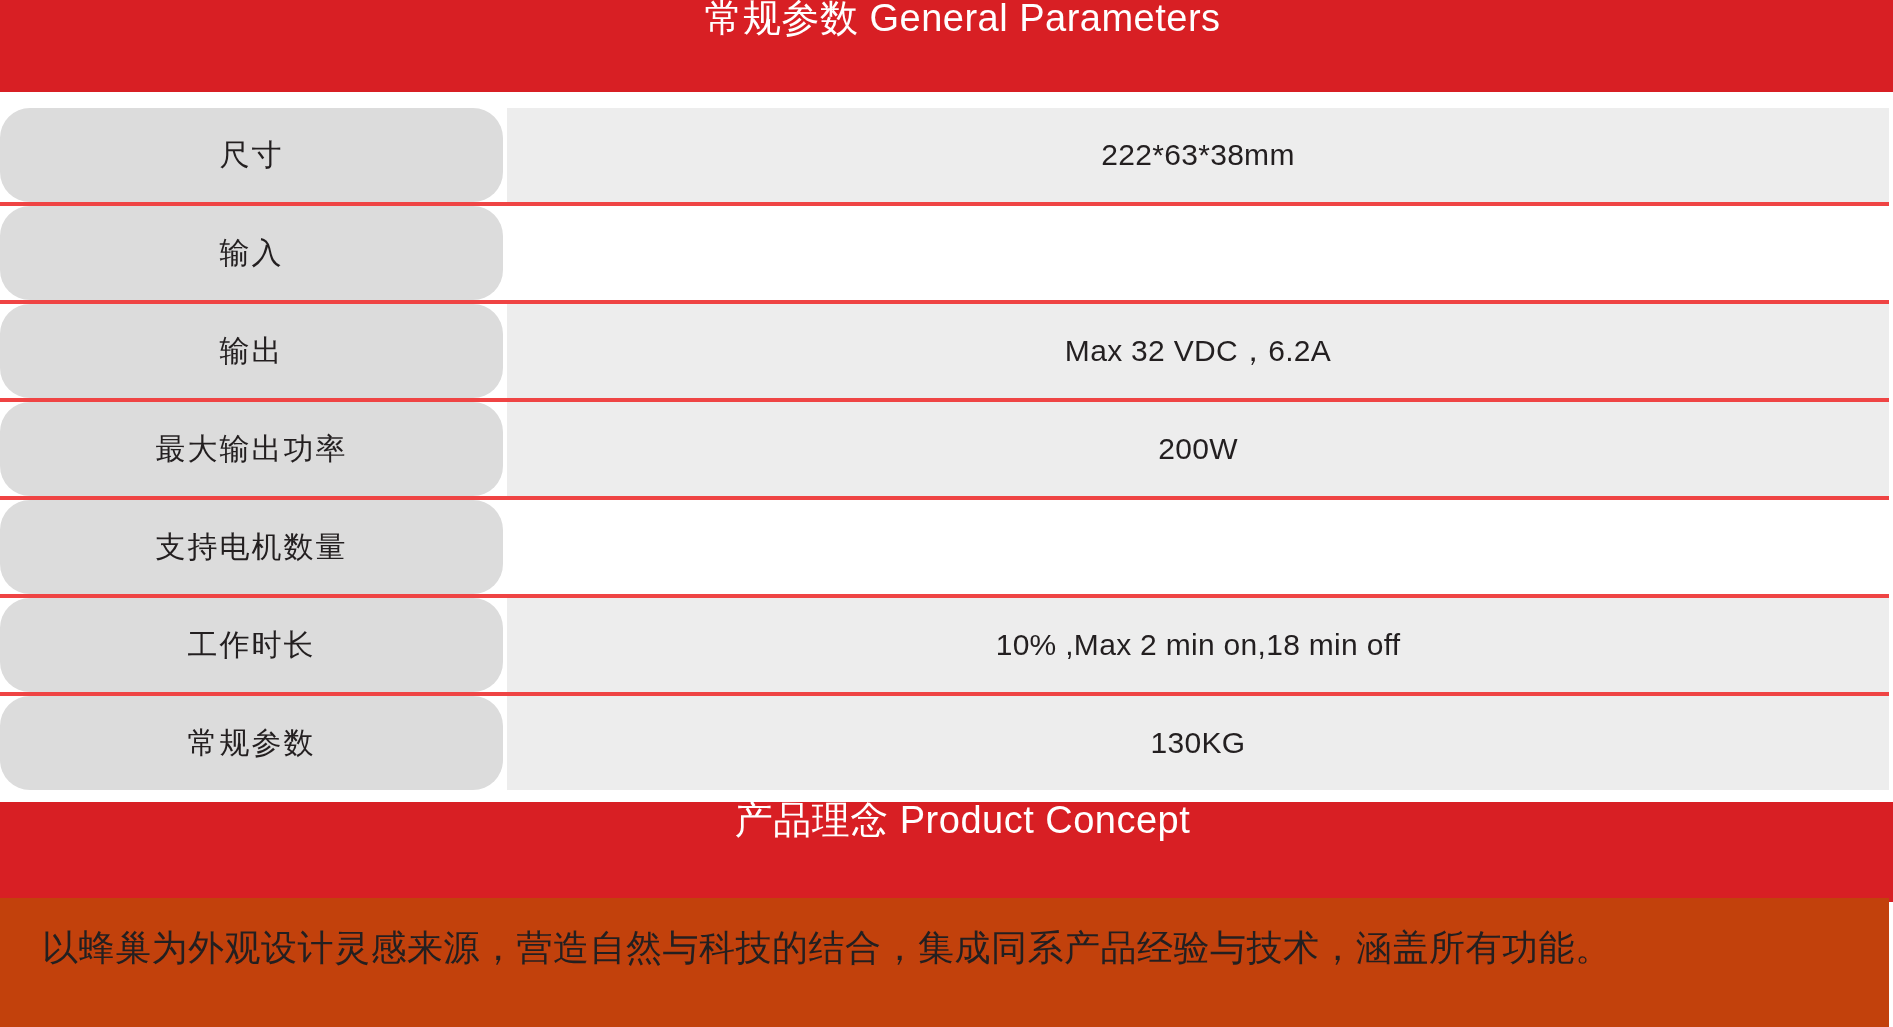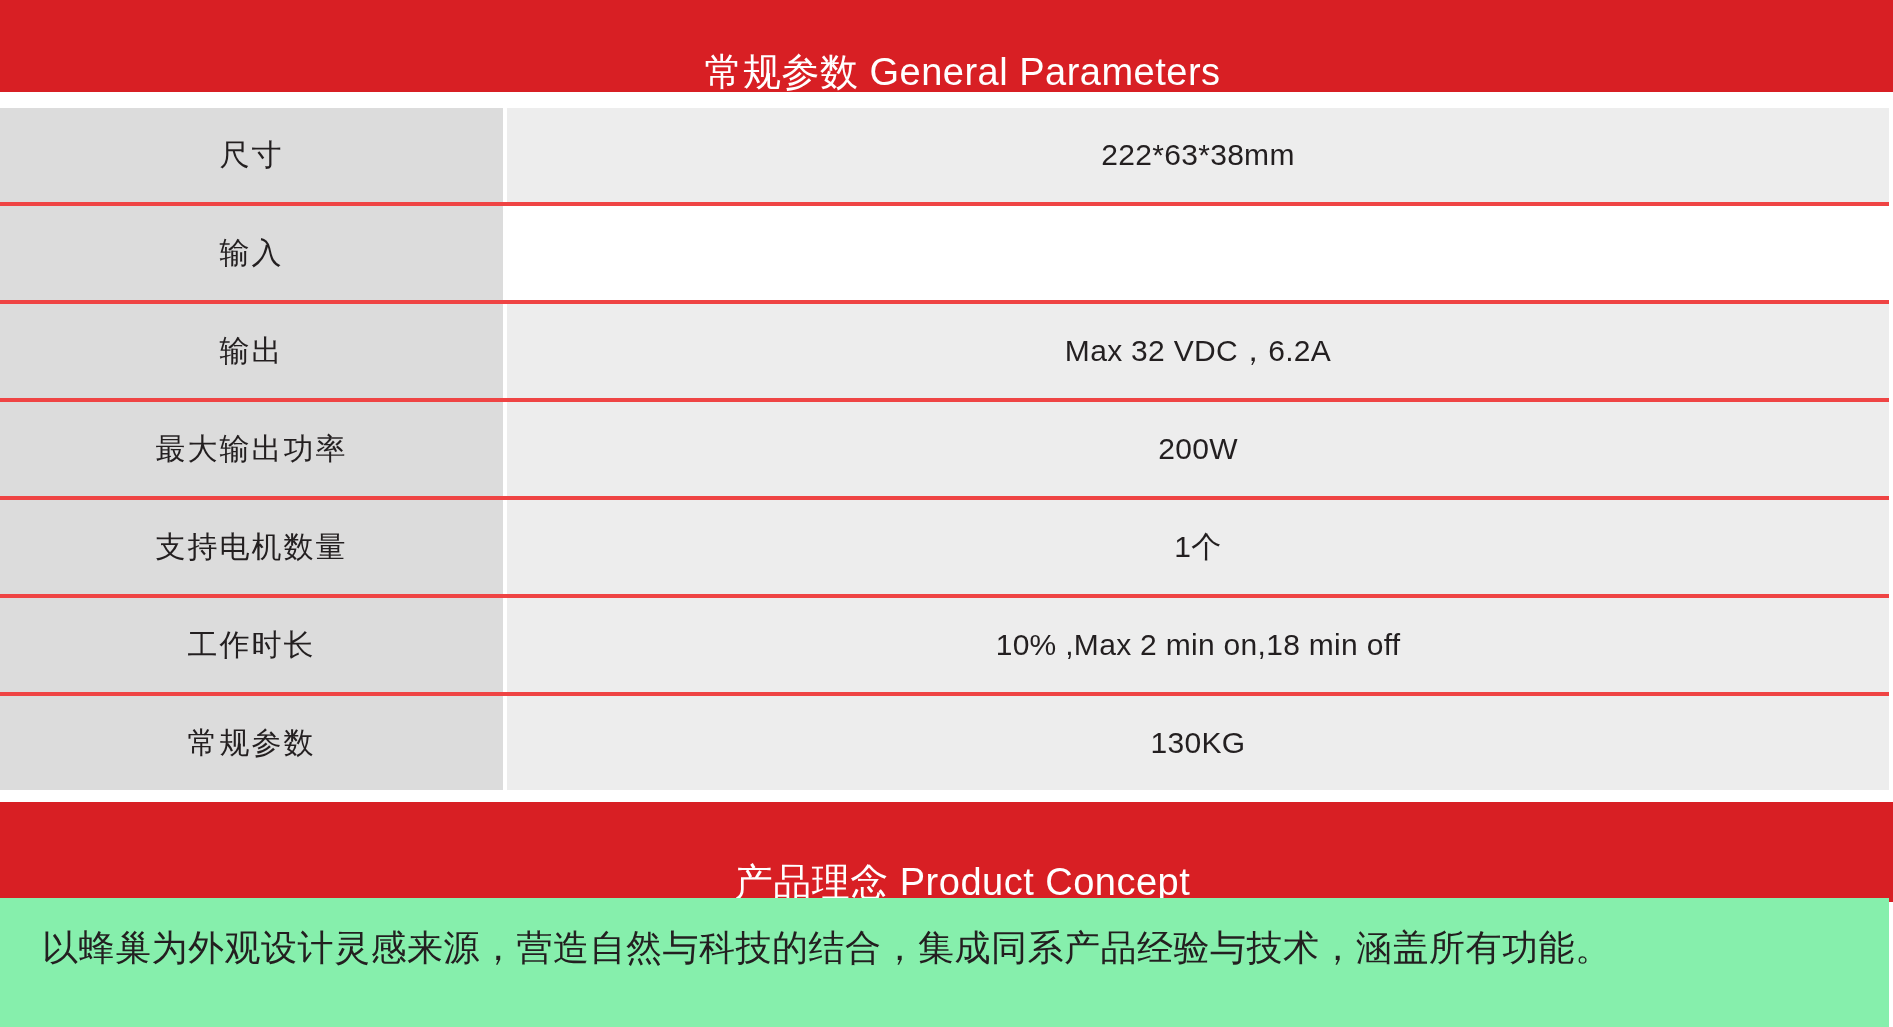--- a/index.html
+++ b/index.html
@@ -21,21 +21,21 @@
   }
 
   
   .banner {
     position: absolute;
     left: 0;
     width: 1893px;
     background: #d81f24;
     color: #ffffff;
     display: flex;
-    align-items: flex-end;
+    align-items: flex-start;
     justify-content: center;
     box-sizing: border-box;
     padding-left: 32px;
   }
   .banner-general { top: 0; height: 92px; }
   .banner-concept { top: 802px; height: 100px; }
   .banner-text {
     font-size: 38px;
     line-height: 1;
     letter-spacing: 0.5px;
@@ -63,20 +63,21 @@
   .param-label {
     width: 503px;
     background: #dcdcdc;
     color: #231f20;
     display: flex;
     align-items: center;
     justify-content: center;
     font-size: 30px;
     letter-spacing: 2px;
     box-sizing: border-box;
+    border-radius: 30px;
   }
   .param-value {
     flex: 1 1 auto;
     margin-left: 4px;
     background: #ededed;
     color: #231f20;
     display: flex;
     align-items: center;
     justify-content: center;
     font-size: 30px;
@@ -86,21 +87,21 @@
     text-align: center;
   }
 
   
   .concept-body {
     position: absolute;
     left: 0;
     top: 898px;
     width: 1889px;
     height: 129px;
-    background: #86efac;
+    background: #c2410c;
     box-sizing: border-box;
     padding: 22px 36px 0 42px;
   }
   .concept-paragraph {
     margin: 0;
     color: #231f20;
     font-size: 36px;
     line-height: 56px;
     letter-spacing: 0.5px;
     text-align: left;
@@ -132,21 +133,20 @@
       <div class="param-value">Max 32 VDC，6.2A</div>
     </div>
 
     <div class="param-row">
       <div class="param-label">最大输出功率</div>
       <div class="param-value">200W</div>
     </div>
 
     <div class="param-row">
       <div class="param-label">支持电机数量</div>
-      <div class="param-value">1个</div>
     </div>
 
     <div class="param-row">
       <div class="param-label">工作时长</div>
       <div class="param-value">10% ,Max 2 min on,18 min off</div>
     </div>
 
     <div class="param-row">
       <div class="param-label">常规参数</div>
       <div class="param-value">130KG</div>

